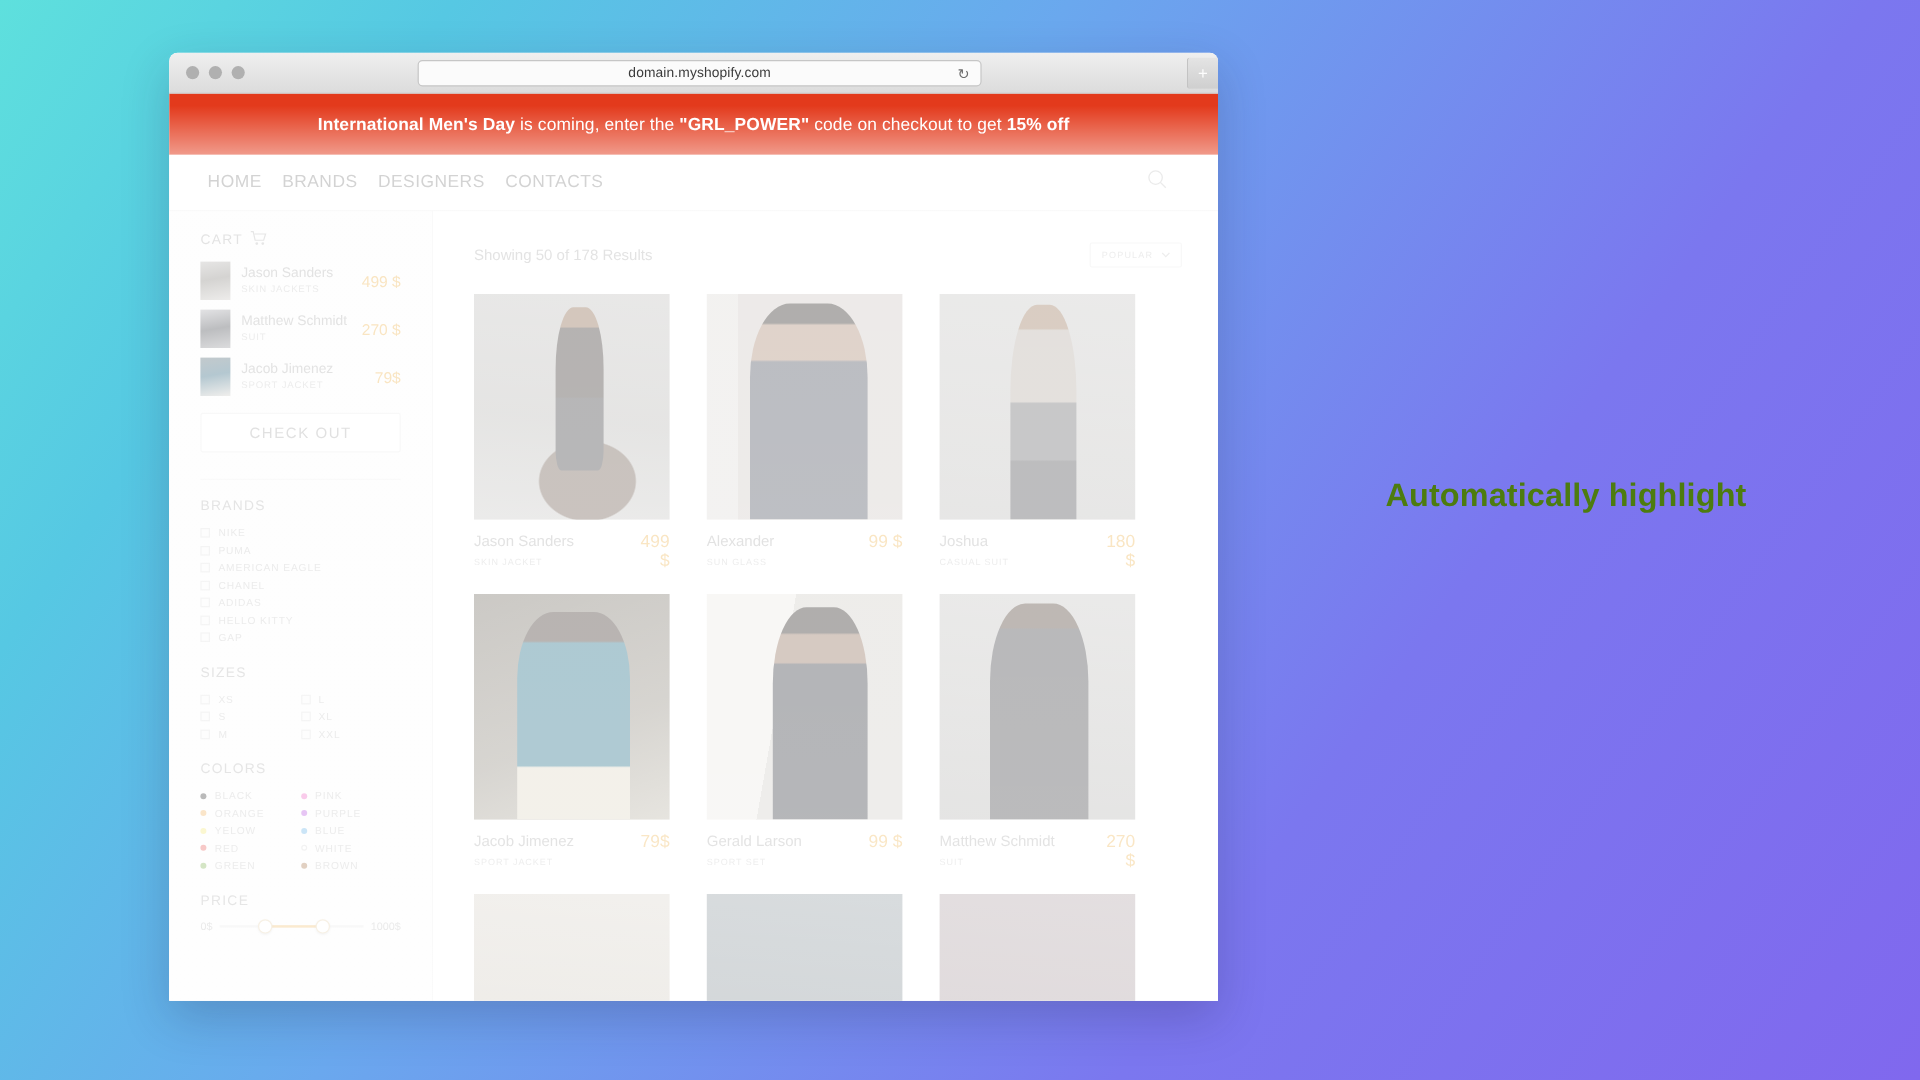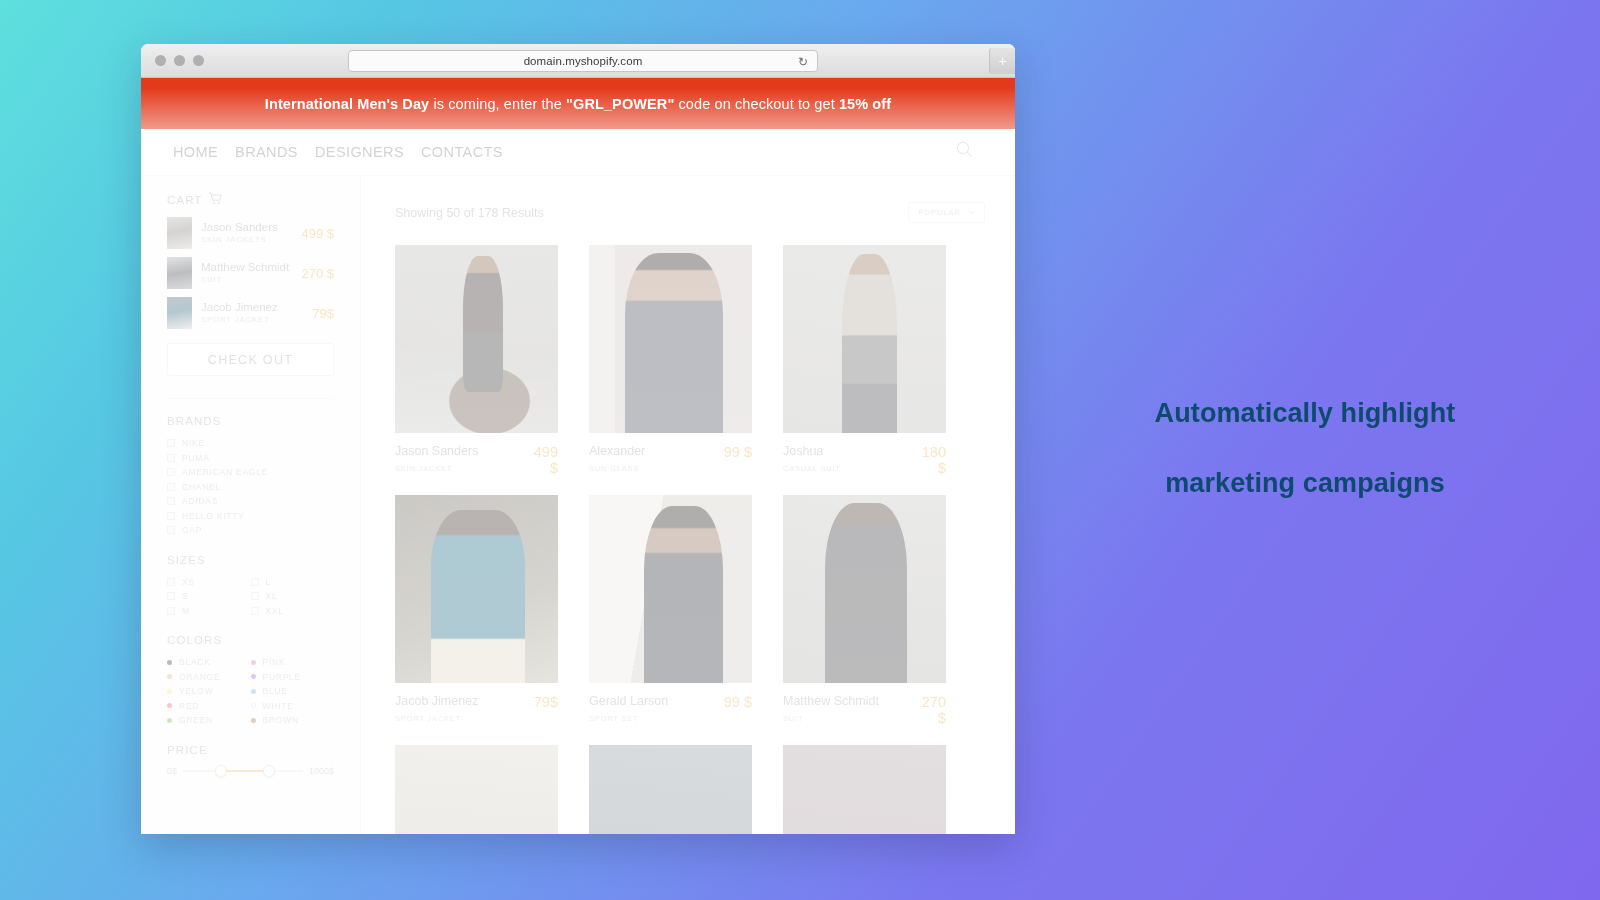--- a/index.html
+++ b/index.html
@@ -201,21 +201,21 @@
     pointer-events: none;
     border-radius: 7px 7px 0 0;
   }
   .whitewash.top-clear {
     background: linear-gradient(180deg, rgba(255,255,255,0) 0 44px, rgba(255,255,255,.62) 96px, rgba(255,255,255,.66) 100%);
   }
 
   
   .headline {
     position: absolute; left: 1040px; top: 378px; width: 530px;
-    text-align: center; color: #0c4a6e;
+    text-align: center; color: #4d7c0f;
     font-size: 27px; font-weight: 700; line-height: 70px;
     letter-spacing: .1px;
   }
 </style>
 </head>
 <body>
 
 <div class="browser">
 
   <div class="chrome-bar">
@@ -521,14 +521,13 @@
 
       </div>
     </div>
   </div>
 </div>
 
 <div class="whitewash top-clear"></div>
 
 <div class="headline">
   <div>Automatically highlight</div>
-  <div>marketing campaigns</div>
 </div>
 
 </body></html>

